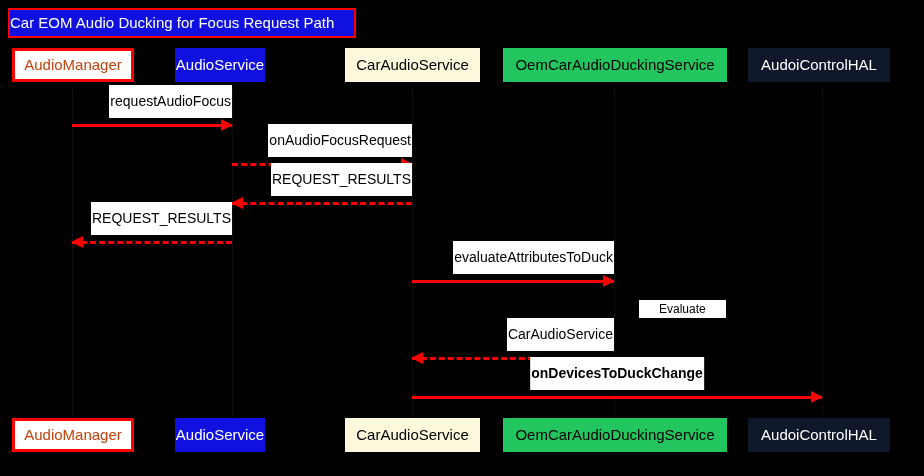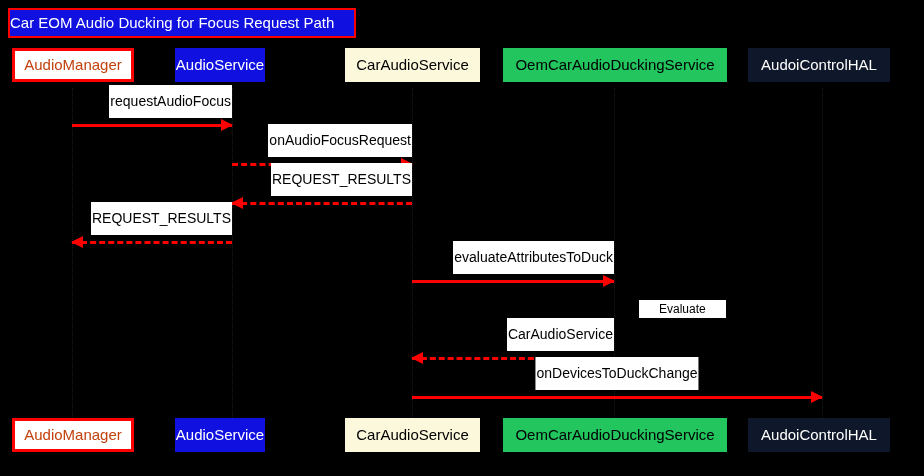--- a/index.html
+++ b/index.html
@@ -128,21 +128,21 @@
     position: absolute;
     bottom: 6px;
     background: #ffffff;
     color: #000000;
     font-size: 14px;
     line-height: 17px;
     padding: 8px 1px;
     white-space: nowrap;
   }
   .msg .label.right-al { right: 0; }
-  .msg .label.center-al{ left: 50%; transform: translateX(-50%); }
+  .msg .label.center-al{ left: 50%; transform: translateX(-50%); font-weight: bold; }
 
   
   .note-label {
     position: absolute;
     background: #ffffff;
     color: #000000;
     font-size: 12px;
     line-height: 18px;
     padding: 0 20px;
     white-space: nowrap;

